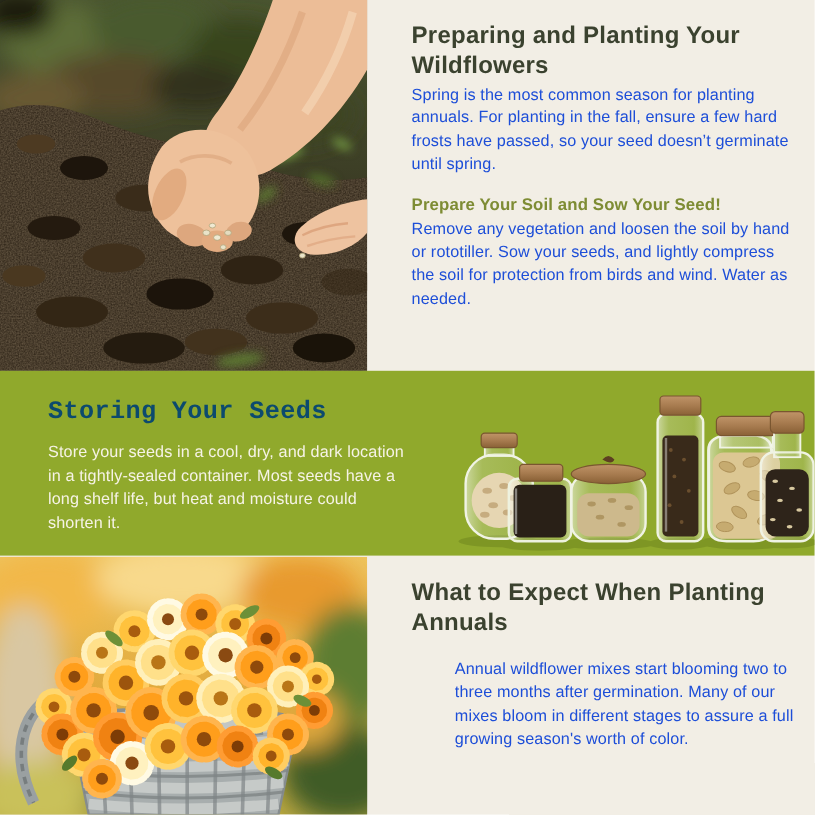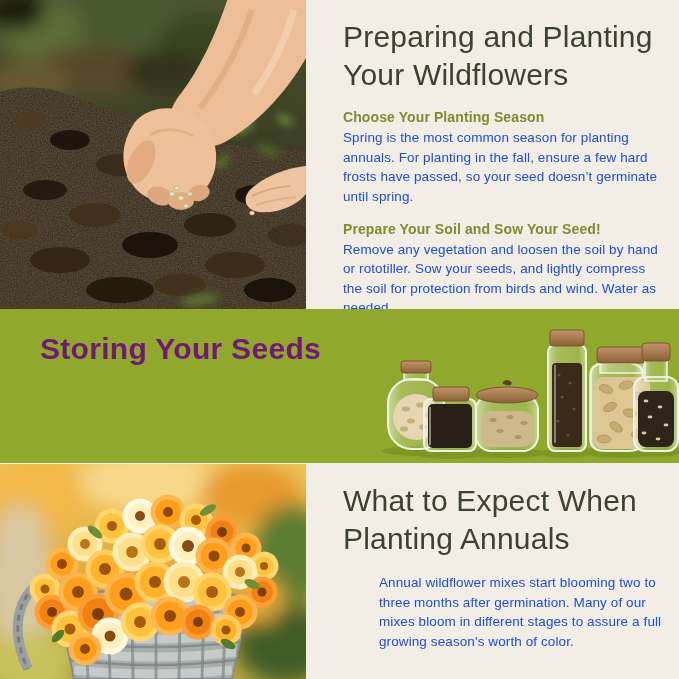--- a/index.html
+++ b/index.html
@@ -8,40 +8,40 @@
   .canvas {
     position:relative; width:679px; height:679px; overflow:hidden;
     background:#f2eee5;
   }
   .photo { position:absolute; display:block; }
   .photo svg { display:block; }
 
   
   .top-text { position:absolute; left:343px; top:18px; width:322px; }
   .h1 {
-    font-size:30px; font-weight:400; color:#3b422f;
+    font-size:20px; font-weight:700; color:#3b422f;
     line-height:1.27; letter-spacing:.2px;
   }
   .sub-title {
     font-size:14px; font-weight:700; color:#7e8c34;
     margin:15px 0 3px; letter-spacing:.1px;
   }
   .body-text {
     font-size:13.5px; color:#1d4ed8; line-height:1.44; letter-spacing:.1px;
   }
 
   
   .band {
     position:absolute; left:0; top:309px; width:679px; height:154px;
     background:#90a92c;
   }
   .band-text { position:absolute; left:40px; top:23px; width:310px; }
   .band-h1 {
-    font-size:30px; font-weight:700; color:#701a75;
-    letter-spacing:.3px; line-height:1.15;
+    font-size:21px; font-weight:700; color:#0c4a6e;
+    letter-spacing:.3px; line-height:1.15;font-family:Liberation Mono, monospace;
   }
   .band-body {
     margin-top:11px; font-size:13.5px; color:#f6f3e6;
     line-height:1.45; max-width:302px; letter-spacing:.1px;
   }
   .jars { position:absolute; left:378px; top:8px; }
 
   
   .bottom-text { position:absolute; left:343px; top:482px; width:322px; }
   .bottom-text .h1 { max-width:300px; }
@@ -148,32 +148,32 @@
         <path d="M252,196 C262,191 276,187 290,186" stroke="#d79a72" stroke-width="2" fill="none" opacity="0.7"></path>
         <path d="M256,205 C268,201 282,198 296,197" stroke="#d79a72" stroke-width="2" fill="none" opacity="0.5"></path>
         <ellipse cx="252" cy="213" rx="2.4" ry="2" fill="#e9e3c9" stroke="#b4a87e" stroke-width="0.7"></ellipse>
       </g>
     </svg>
   </figure>
 
   <section class="top-text">
     <h1 class="h1">Preparing and Planting Your Wildflowers</h1>
     <div>
-      <h2 class="sub-title">Choose Your Planting Season</h2>
       <p class="body-text">Spring is the most common season for planting annuals. For planting in the fall, ensure a few hard frosts have passed, so your seed doesn’t germinate until spring.</p>
     </div>
     <div>
       <h2 class="sub-title">Prepare Your Soil and Sow Your Seed!</h2>
       <p class="body-text">Remove any vegetation and loosen the soil by hand or rototiller. Sow your seeds, and lightly compress the soil for protection from birds and wind. Water as needed.</p>
     </div>
   </section>
 
   <section class="band">
     <div class="band-text">
       <h1 class="band-h1">Storing Your Seeds</h1>
+      <p class="band-body">Store your seeds in a cool, dry, and dark location in a tightly-sealed container. Most seeds have a long shelf life, but heat and moisture could shorten it.</p>
     </div>
 
     <figure class="photo jars">
       <svg width="301" height="147" viewBox="0 0 301 147">
         <defs>
           <linearGradient id="glass" x1="0" y1="0" x2="1" y2="0">
             <stop offset="0" stop-color="#ffffff" stop-opacity="0.55"></stop>
             <stop offset="0.25" stop-color="#dde6c2" stop-opacity="0.3"></stop>
             <stop offset="0.8" stop-color="#cdd9a8" stop-opacity="0.25"></stop>
             <stop offset="1" stop-color="#ffffff" stop-opacity="0.5"></stop>

